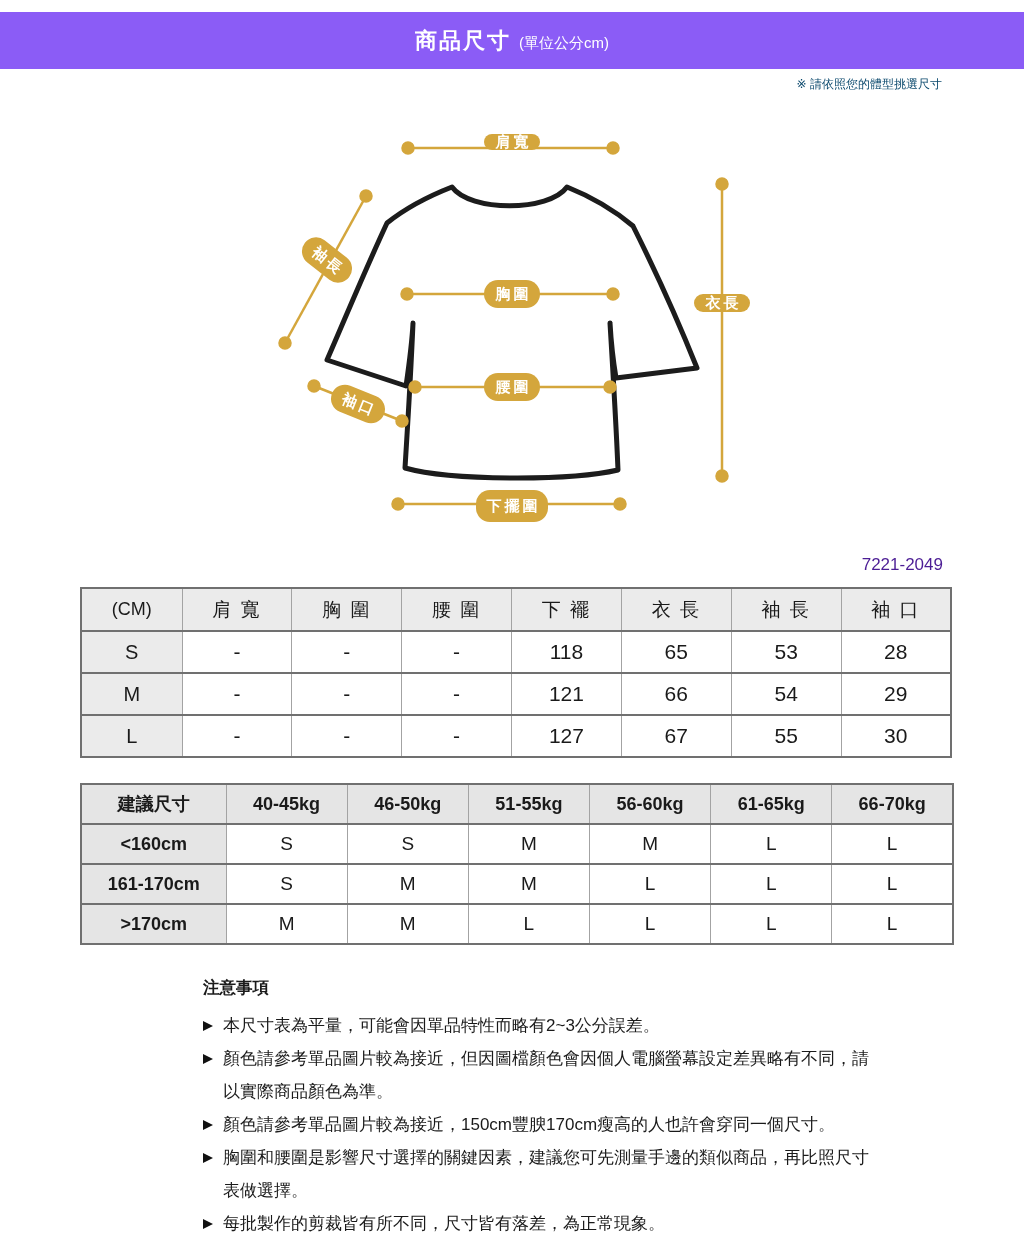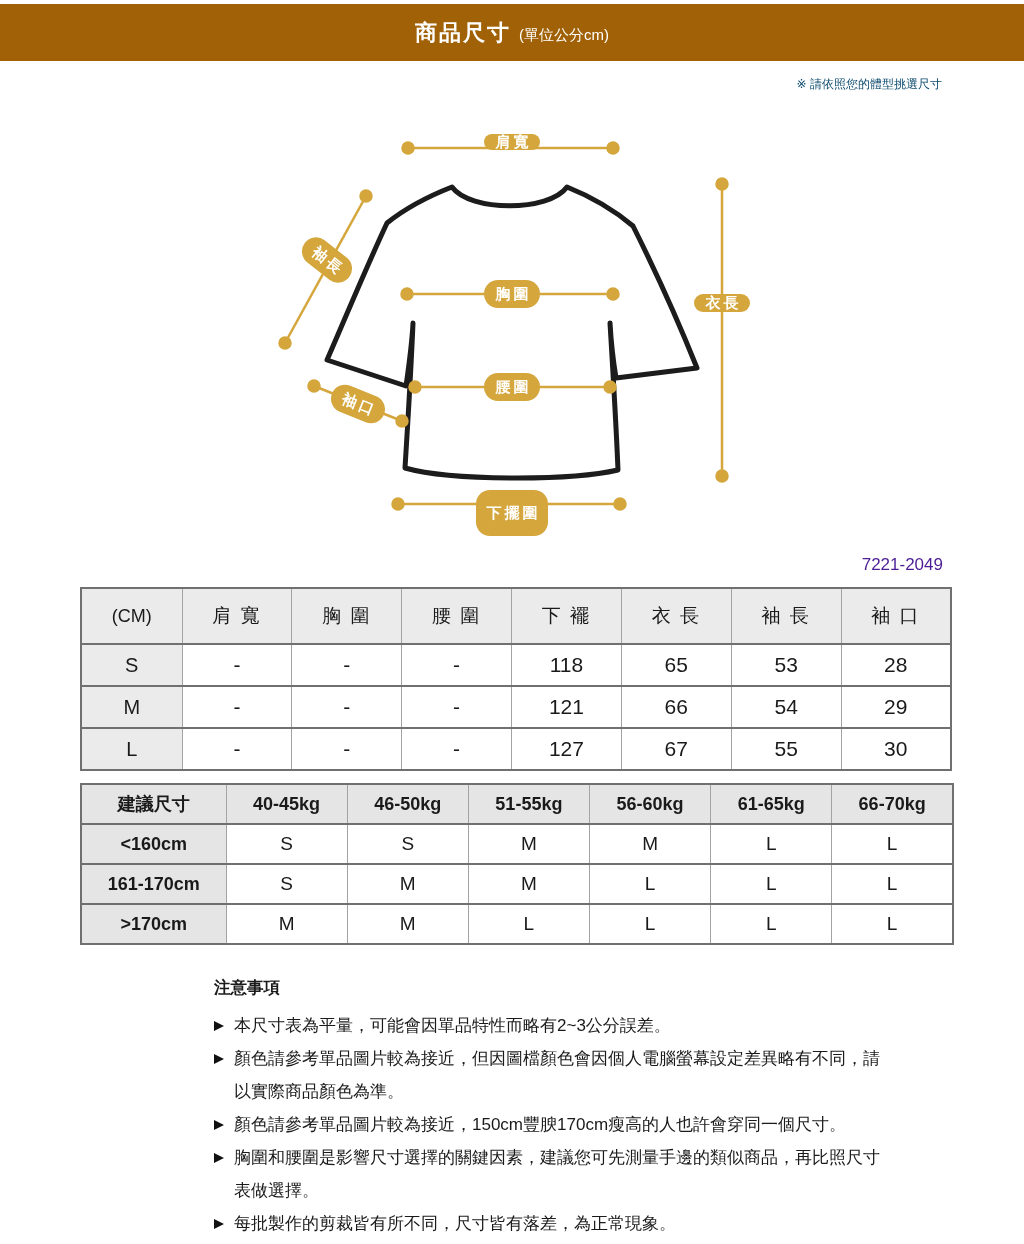--- a/index.html
+++ b/index.html
@@ -3,66 +3,66 @@
 <meta charset="utf-8">
 <style>
   html,body{margin:0;padding:0;}
   body{
     width:1024px;height:1244px;position:relative;background:#ffffff;
     font-family:"Liberation Sans","DejaVu Sans",sans-serif;color:#1a1a1a;
     overflow:hidden;
   }
   
   .topbar{
-    position:absolute;left:0;top:4px;width:1024px;height:57px;background:#a16207;
+    position:absolute;left:0;top:12px;width:1024px;height:57px;background:#8b5cf6;
     display:flex;align-items:center;justify-content:center;text-align:right;
   }
   .topbar .t-main{color:#ffffff;font-size:22px;font-weight:bold;letter-spacing:2px;}
   .topbar .t-sub{color:#ffffff;font-size:15px;margin-left:8px;margin-top:5px;}
   .fit-note{position:absolute;top:76px;right:82px;font-size:12px;color:#0c4a6e;}
   
   .diagram-svg{position:absolute;left:0;top:0;width:1024px;height:560px;}
   .pill{
     position:absolute;background:#D4A63C;color:#ffffff;border-radius:14px;
     display:flex;align-items:center;justify-content:center;
     font-size:15px;font-weight:bold;letter-spacing:3px;padding-left:3px;
     box-sizing:border-box;z-index:3;
   }
   .pill-shoulder{left:484px;top:134px;width:56px;height:16px;}
   .pill-chest{left:484px;top:280px;width:56px;height:28px;}
   .pill-waist{left:484px;top:373px;width:56px;height:28px;font-family:Liberation Serif, serif;}
-  .pill-hem{left:476px;top:490px;width:72px;height:46px;}
+  .pill-hem{left:476px;top:490px;width:72px;height:32px;}
   .pill-length{left:694px;top:294px;width:56px;height:18px;}
   .pill-sleeve{left:299px;top:246px;width:56px;height:28px;transform:rotate(38deg);}
   .pill-cuff{left:330px;top:390px;width:56px;height:28px;transform:rotate(22deg);}
   .product-code{position:absolute;top:555px;right:81px;font-size:17px;color:#4c1d95;}
   
   table{border-collapse:collapse;table-layout:fixed;position:absolute;background:#fff;}
   th,td{
     text-align:center;vertical-align:middle;padding:0;
     border-top:2px solid #707070;border-bottom:2px solid #707070;
     border-left:1px solid #a3a3a3;border-right:1px solid #a3a3a3;
   }
   table{border:2px solid #707070;}
   .t-size{left:80px;top:587px;width:872px;}
   .t-size tr{height:42px;}
-  .t-size tr.hdr{height:56px;}
+  .t-size tr.hdr{height:43px;}
   .t-size th{background:#ebebeb;font-weight:normal;}
   .t-size .hdr th{font-size:19px;letter-spacing:2px;}
   .t-size .hdr th.cm{font-size:18px;letter-spacing:0;}
   .t-size td{font-size:21px;}
   .t-size th.rowhead{font-size:20px;}
   .t-reco{left:80px;top:783px;width:874px;}
   .t-reco tr{height:40px;}
   .t-reco th{background:#e5e5e5;font-weight:bold;}
   .t-reco .hdr th{font-size:18px;}
   .t-reco td{font-size:19px;}
   .t-reco th.rowhead{font-size:18px;}
   
-  .notes{position:absolute;left:214px;top:977px;width:700px;}
+  .notes{position:absolute;left:203px;top:977px;width:700px;}
   .notes-title{font-size:16.5px;font-weight:600;margin-bottom:10px;}
   .note{display:flex;align-items:flex-start;}
   .note-bullet{
     width:0;height:0;margin-top:12px;margin-right:10px;flex:0 0 auto;
     border-left:10px solid #111111;border-top:5.5px solid transparent;
     border-bottom:5.5px solid transparent;
   }
   .note-text{width:650px;font-size:17px;line-height:33px;color:#1a1a1a;}
 </style>
 </head>

